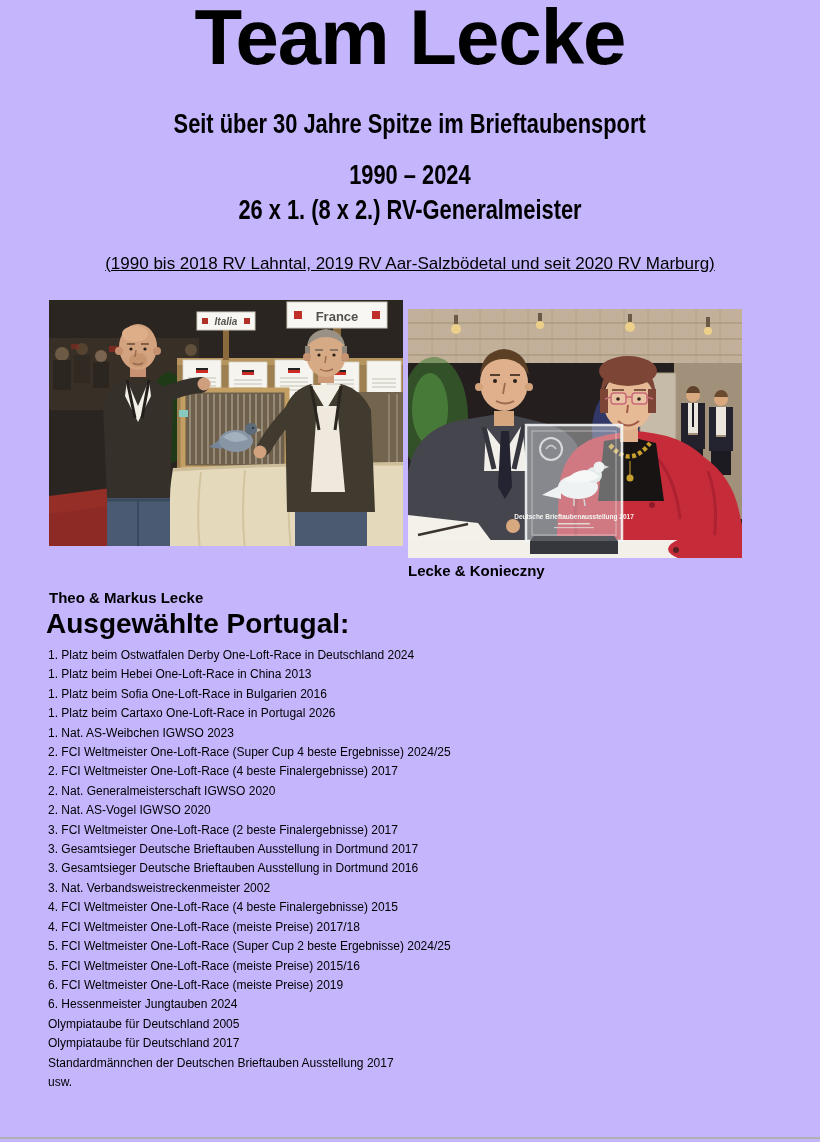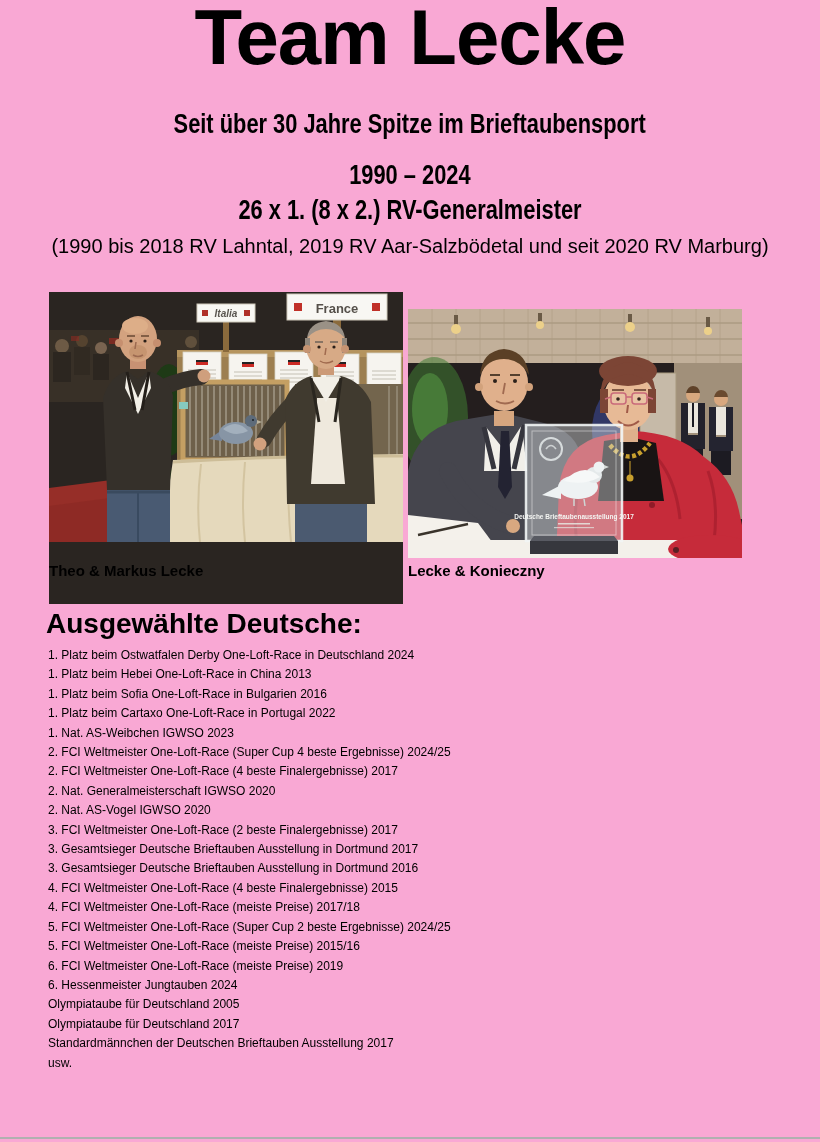--- a/index.html
+++ b/index.html
@@ -1,32 +1,32 @@
 <!DOCTYPE html>
 <html><head>
 <meta charset="utf-8">
 <style>
   html,body { margin:0; padding:0; background:#ffffff; }
   .page {
-    position:relative; width:820px; height:1142px; background:#f9a8d4;
+    position:relative; width:820px; height:1142px; background:#c4b5fd;
     font-family:"Liberation Sans","DejaVu Sans",sans-serif; color:#000;
     overflow:hidden;
   }
   .center { position:absolute; left:0; width:820px; text-align:center; white-space:nowrap; }
   .cond { display:inline-block; transform:scaleX(0.78); transform-origin:50% 50%; }
   .title { top:-3px; font-size:78px; font-weight:bold; line-height:80px; letter-spacing:-1px; }
   .sub   { font-size:28px; font-weight:bold; line-height:40px; }
   .sub1  { top:104px; } .sub2 { top:155px; } .sub3 { top:190px; }
-  .club  { top:236px; font-size:20px; line-height:20px; }
+  .club  { top:254px; font-size:17px; line-height:20px;text-decoration:underline; }
   .photo { position:absolute; overflow:hidden; background:#2a2521; }
-  .photo1 { left:49px; top:292px; width:354px; height:312px; }
+  .photo1 { left:49px; top:300px; width:354px; height:246px; }
   .photo2 { left:408px; top:309px; width:334px; height:249px; background:#241e1e; }
   .photo svg { display:block; }
   .caption { position:absolute; top:563px; font-size:15px; font-weight:bold; line-height:16px; white-space:nowrap; }
-  .cap1 { left:49px; } .cap2 { left:408px; }
+  .cap1 { left:49px;margin-top:27px; } .cap2 { left:408px; }
   .erfolge-heading { position:absolute; left:46px; top:608px; font-size:28px; font-weight:bold; line-height:32px; white-space:nowrap; }
   .erfolge-list { position:absolute; left:48px; top:646px; font-size:12px; line-height:19.4px; }
   .erfolg-line { white-space:pre; }
   .bottom-rule { position:absolute; left:0; top:1137px; width:820px; height:2px; background:#b0b0b0; }
 </style>
 </head>
 <body>
 
 <div class="page">
 
@@ -302,34 +302,35 @@
         <rect x="146" y="218" width="40" height="1.2" fill="#e6e8e2" opacity="0.7"></rect>
         <polygon points="122,232 210,232 206,227 126,227" fill="#585a62"></polygon>
         <rect x="122" y="232" width="88" height="13" fill="#36373d"></rect>
       </g>
     </svg>
   </div>
 
   <div class="caption cap1">Theo &amp; Markus Lecke</div>
   <div class="caption cap2">Lecke &amp; Konieczny</div>
 
-  <div class="erfolge-heading">Ausgewählte Deutsche:</div>
+  <div class="erfolge-heading">Ausgewählte Portugal:</div>
   <div class="erfolge-list">
       <div class="erfolg-line">1. Platz beim Ostwatfalen Derby One-Loft-Race in Deutschland 2024</div>
       <div class="erfolg-line">1. Platz beim Hebei One-Loft-Race in China 2013</div>
       <div class="erfolg-line">1. Platz beim Sofia One-Loft-Race in Bulgarien 2016</div>
-      <div class="erfolg-line">1. Platz beim Cartaxo One-Loft-Race in Portugal 2022</div>
+      <div class="erfolg-line">1. Platz beim Cartaxo One-Loft-Race in Portugal 2026</div>
       <div class="erfolg-line">1. Nat. AS-Weibchen IGWSO 2023</div>
       <div class="erfolg-line">2. FCI Weltmeister One-Loft-Race (Super Cup 4 beste Ergebnisse) 2024/25</div>
       <div class="erfolg-line">2. FCI Weltmeister One-Loft-Race (4 beste Finalergebnisse) 2017</div>
       <div class="erfolg-line">2. Nat. Generalmeisterschaft IGWSO 2020</div>
       <div class="erfolg-line">2. Nat. AS-Vogel IGWSO 2020</div>
       <div class="erfolg-line">3. FCI Weltmeister One-Loft-Race (2 beste Finalergebnisse) 2017</div>
       <div class="erfolg-line">3. Gesamtsieger Deutsche Brieftauben Ausstellung in Dortmund 2017</div>
       <div class="erfolg-line">3. Gesamtsieger Deutsche Brieftauben Ausstellung in Dortmund 2016</div>
+      <div class="erfolg-line">3. Nat. Verbandsweistreckenmeister 2002</div>
       <div class="erfolg-line">4. FCI Weltmeister One-Loft-Race (4 beste Finalergebnisse) 2015</div>
       <div class="erfolg-line">4. FCI Weltmeister One-Loft-Race (meiste Preise) 2017/18</div>
       <div class="erfolg-line">5. FCI Weltmeister One-Loft-Race (Super Cup 2 beste Ergebnisse) 2024/25</div>
       <div class="erfolg-line">5. FCI Weltmeister One-Loft-Race (meiste Preise) 2015/16</div>
       <div class="erfolg-line">6. FCI Weltmeister One-Loft-Race (meiste Preise) 2019</div>
       <div class="erfolg-line">6. Hessenmeister Jungtauben 2024</div>
       <div class="erfolg-line">Olympiataube für Deutschland 2005</div>
       <div class="erfolg-line">Olympiataube für Deutschland 2017</div>
       <div class="erfolg-line">Standardmännchen der Deutschen Brieftauben Ausstellung 2017</div>
       <div class="erfolg-line">usw.</div>

